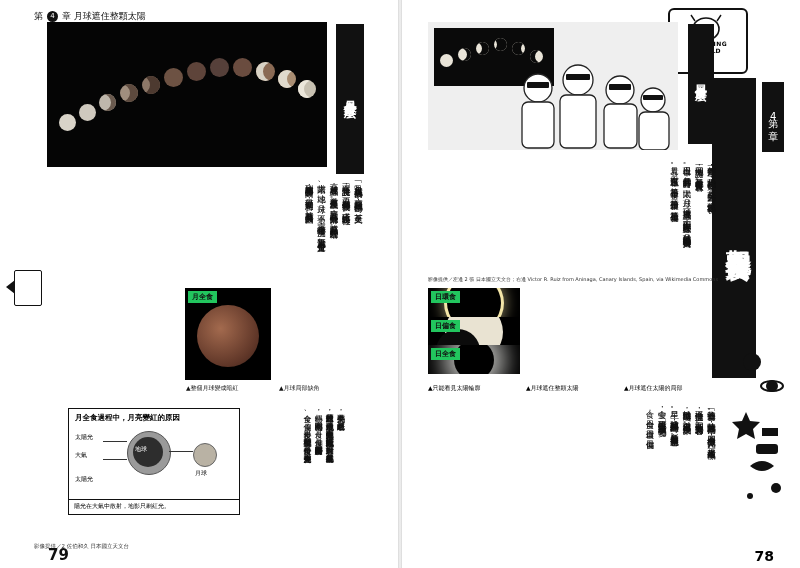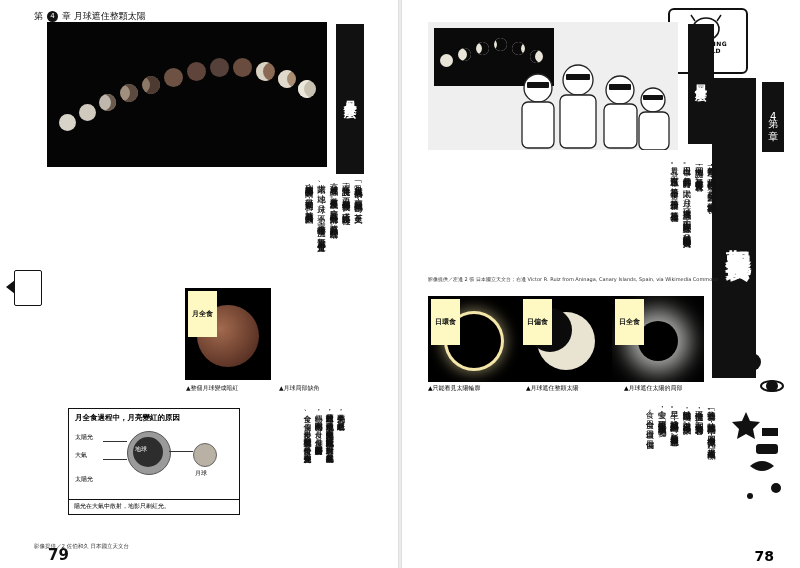--- a/index.html
+++ b/index.html
@@ -49,21 +49,21 @@
     font-size:8.5px;color:#111;
   }
   .bodyL .col{writing-mode:vertical-rl;text-orientation:upright;height:96px;letter-spacing:.5px;line-height:1.45;}
   .flashIcon{
     position:absolute;left:14px;top:270px;width:26px;height:34px;
     border:1.5px solid #111;border-radius:2px;background:#fff;
   }
   .flashIcon:after{content:"";position:absolute;left:-9px;top:9px;width:9px;height:14px;background:#111;clip-path:polygon(100% 0,0 50%,100% 100%);}
   .photoPair{position:absolute;left:185px;top:288px;width:180px;height:92px;display:flex;gap:7px;}
   .photoBox{position:relative;width:86px;height:92px;background:#000;overflow:hidden;}
-  .photoLabel{position:absolute;left:3px;top:3px;background:#fef9c3;color:#111;font-size:7px;padding:18px 4px;font-weight:bold;}
+  .photoLabel{position:absolute;left:3px;top:3px;background:#22c55e;color:#111;font-size:7px;padding:1px 4px;font-weight:bold;}
   .pcap{position:absolute;font-size:6px;color:#111;}
   .diagBox{
     position:absolute;left:47px;top:408px;width:300px;height:105px;
     border:1px solid #111;background:#fff;
   }
   .diagTitle{font-size:7.5px;font-weight:bold;padding:4px 6px 2px;}
   .diagArea{position:relative;height:74px;}
   .footL{position:absolute;left:34px;bottom:18px;font-size:5.5px;color:#333;}
   .pgL{position:absolute;left:48px;bottom:4px;font-size:15px;color:#111;font-weight:bold;}
   .colsRight{
@@ -93,21 +93,21 @@
   .sideTitleR{
     position:absolute;left:286px;top:24px;width:26px;height:120px;background:#111;color:#fff;
     display:flex;align-items:center;justify-content:center;font-size:12px;font-weight:bold;
   }
   .bodyR{
     position:absolute;left:26px;top:160px;width:290px;height:112px;
     display:flex;flex-direction:row-reverse;font-size:8.5px;color:#111;
   }
   .bodyR .col{writing-mode:vertical-rl;text-orientation:upright;height:112px;line-height:1.45;letter-spacing:.4px;}
   .credR{position:absolute;left:26px;top:276px;width:290px;font-size:5px;color:#333;line-height:1.3;}
-  .trio{position:absolute;left:26px;top:296px;width:290px;height:86px;display:flex;gap:0;}
+  .trio{position:absolute;left:26px;top:288px;width:290px;height:86px;display:flex;gap:0;flex-direction:column;}
   .trio .photoBox{width:92px;height:86px;}
   .trioCaps{position:absolute;left:26px;top:384px;width:300px;display:flex;gap:6px;font-size:6px;}
   .trioCaps span{width:92px;}
   .bodyR2{
     position:absolute;left:26px;top:404px;width:290px;height:120px;
     display:flex;flex-direction:row-reverse;font-size:8.5px;color:#111;
   }
   .bodyR2 .col{writing-mode:vertical-rl;text-orientation:upright;height:120px;line-height:1.45;letter-spacing:.4px;}
   .pgR{position:absolute;right:26px;bottom:4px;font-size:14px;font-weight:bold;}
   .deco{position:absolute;right:8px;bottom:60px;width:60px;height:160px;}

